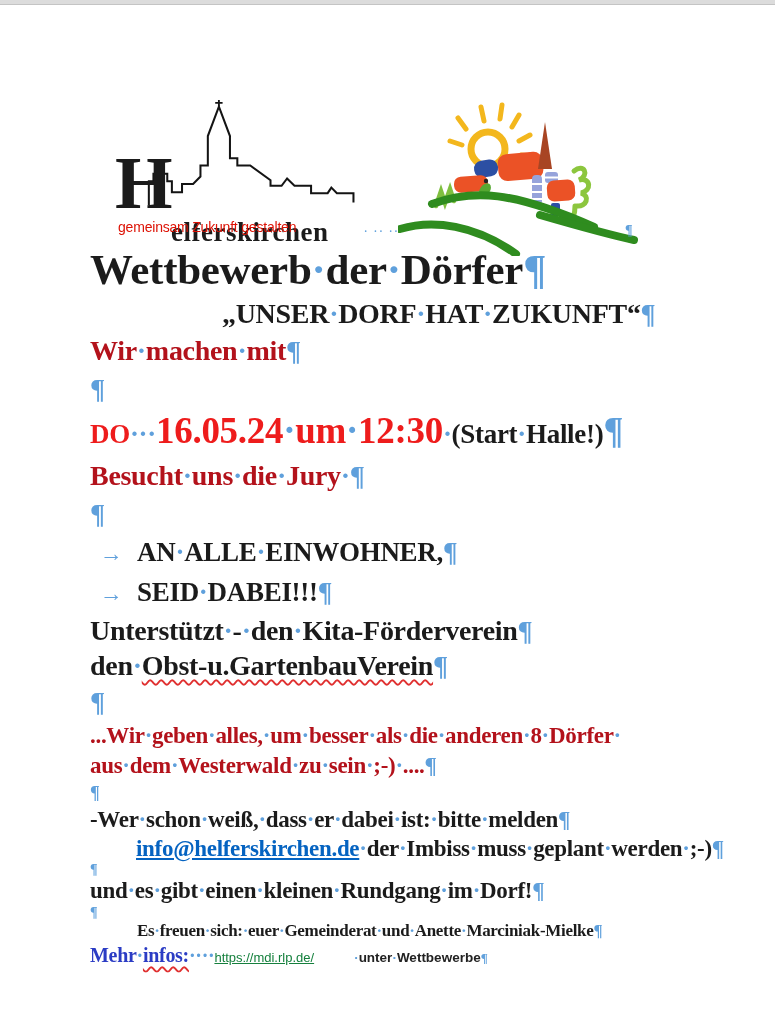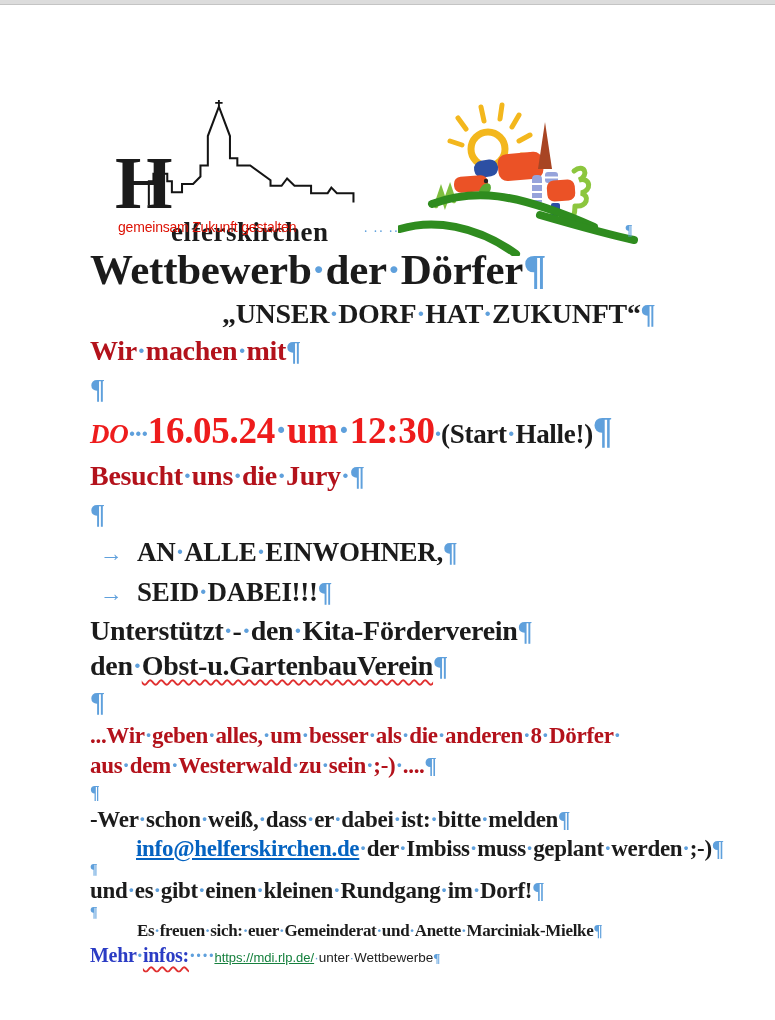--- a/index.html
+++ b/index.html
@@ -31,32 +31,32 @@
   .p-red24{font-size:23px;line-height:30px;color:#B3121B;letter-spacing:-.4px;}
   .p-empty18{font-size:18px;line-height:25px;}
   .p-meet{font-size:23px;line-height:28.5px;letter-spacing:-.4px;}
   .p-empty14{font-size:14px;line-height:14px;}
   .p-tiny{font-size:17px;line-height:22px;}
   .p-tiny .s-blk{font-weight:700;margin-left:47px;}
   .p-info{font-size:20px;line-height:26px;}
   
   .s-blk{color:#1b1b1b;}
   .s-dred{color:#B3121B;}
-  .s-red{color:#EE1C1C;font-style:italic;}
+  .s-red{color:#EE1C1C;}
   .s-redbig{color:#EE1C1C;font-size:37px;}
   .s-mark{color:#5FA0DC;}
   .s-big{font-size:37px;}
   .s-msm{font-size:13px;}
   .s-arrow{display:inline-block;width:37px;color:#5FA0DC;font-weight:400;font-size:.85em;}
   .s-wavy{text-decoration-line:underline;text-decoration-style:wavy;text-decoration-color:#e03030;
           text-decoration-thickness:2px;text-underline-offset:4px;}
   .s-link{color:#0563C1;text-decoration:underline;font-weight:700;margin-left:46px;}
   .s-linksm{color:#15803d;text-decoration:underline;font-family:"Liberation Sans",sans-serif;
             font-size:13px;font-weight:400;letter-spacing:0;}
-  .s-smallsans{font-family:"Liberation Sans",sans-serif;font-size:13.5px;font-weight:400;color:#222;letter-spacing:0;}
+  .s-smallsans{font-family:"Liberation Sans",sans-serif;font-size:13.5px;font-weight:700;color:#222;letter-spacing:0;margin-left:40px;}
   .s-bluehead{color:#2B3CC4;}
   .dot{color:#5FA0DC;}
 </style>
 </head>
 <body>
 
 <div id="page">
   <div id="topbar"></div>
 
   <div id="logo">

